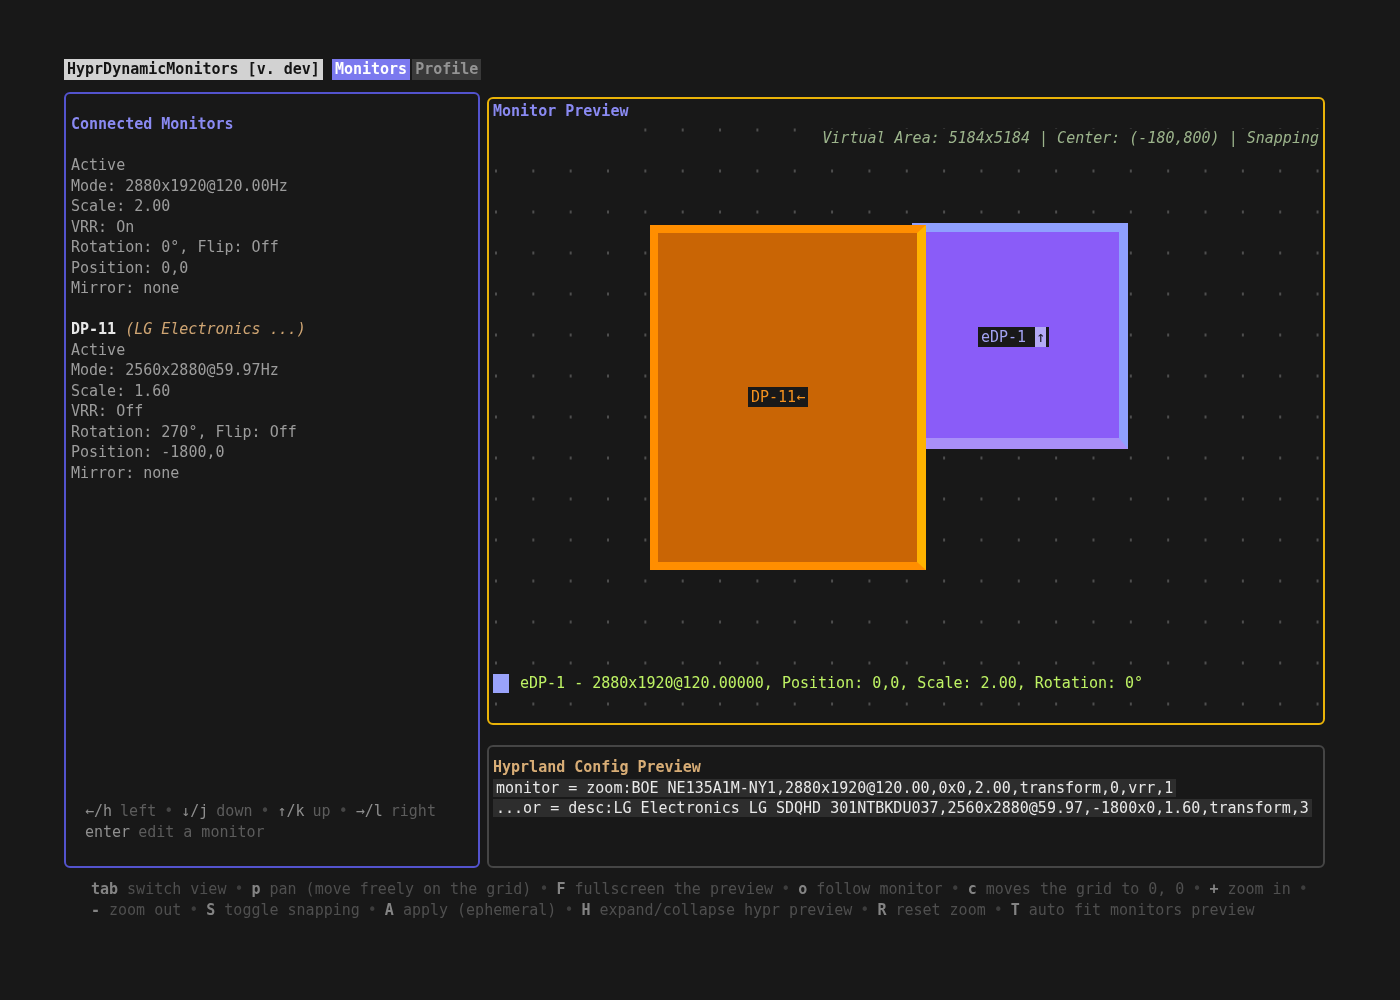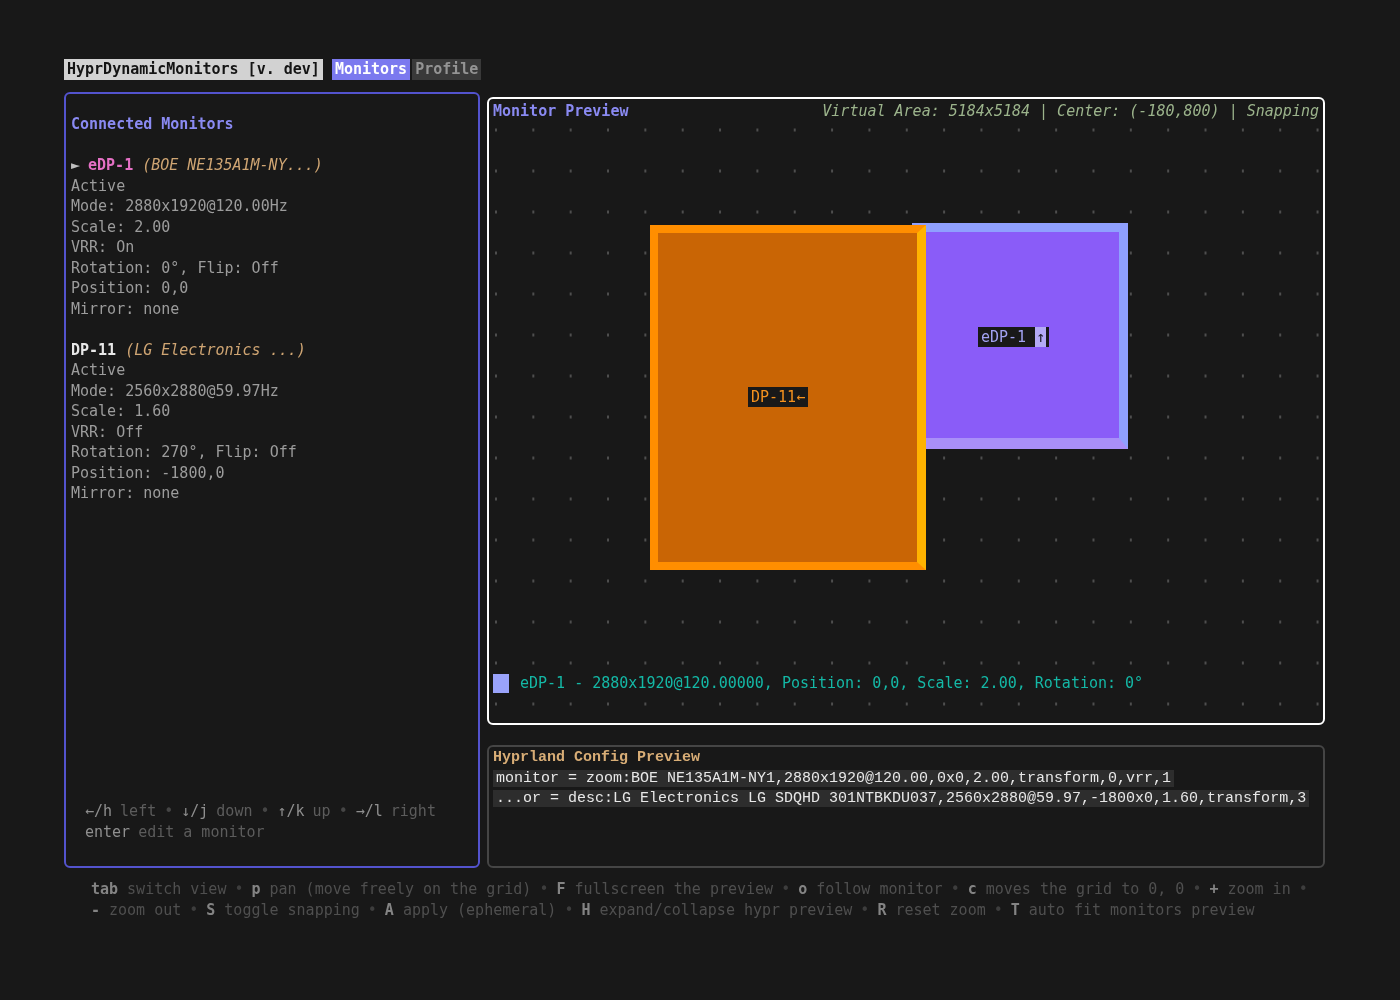--- a/index.html
+++ b/index.html
@@ -11,60 +11,60 @@
   }
   
   .tabbar{position:absolute;left:64px;top:59px;display:flex;align-items:center;}
   .tab{height:21px;line-height:21px;padding:0 3px;font-weight:bold;white-space:nowrap;}
   .tab-title{background:#d2d2d2;color:#141414;}
   .tab-active{background:#7b79ef;color:#ffffff;margin-left:9px;}
   .tab-inactive{background:#393939;color:#949494;margin-left:2px;text-align:center;}
   
   .panel{position:absolute;box-sizing:border-box;background:#181818;border-radius:6px;}
   #left-panel{left:64px;top:92px;width:416px;height:776px;border:2px solid #5353cd;}
-  #preview-panel{left:487px;top:97px;width:838px;height:628px;border:2px solid #ffffff;}
+  #preview-panel{left:487px;top:97px;width:838px;height:628px;border:2px solid #eab308;}
   #config-panel{left:487px;top:745px;width:838px;height:123px;border:2px solid #454545;overflow:hidden;}
   
   .lp-inner{position:absolute;inset:0;padding:20px 4px 0 5px;line-height:20.5px;color:#9c9c9c;}
   .lp-title{color:#8a8af2;font-weight:bold;margin-bottom:20.5px;}
   .mon-block{margin-bottom:20.5px;}
   .sel-arrow{color:#c0c0c0;}
   .mon-name-pink{color:#e570c5;font-weight:bold;margin-left:8px;}
   .mon-name-white{color:#e8e8e8;font-weight:bold;}
   .mon-desc{color:#cfa573;font-style:italic;margin-left:9px;}
   .lp-footer{position:absolute;left:0;bottom:24px;width:100%;padding-left:19px;box-sizing:border-box;
              line-height:20.5px;color:#5c5c5c;}
   .fk{color:#8f8f8f;}
   .fsep{color:#454545;margin:0 8px;}
   .fd{margin-left:8px;}
   
   .pv-grid{position:absolute;inset:0;border-radius:4px;
     background-image:radial-gradient(circle,#4e4e4e 1.2px, transparent 1.4px);
     background-size:37.35px 41px;background-position:-11.7px 10.5px;}
   .pv-header{position:absolute;left:4px;right:4px;top:3px;display:flex;justify-content:space-between;}
   .pv-title{color:#8a8af2;font-weight:bold;background:#181818;padding-right:4px;}
-  .pv-status{color:#9cb48c;font-style:italic;background:#181818;padding-left:4px;white-space:nowrap;}
+  .pv-status{color:#9cb48c;font-style:italic;background:#181818;padding-left:4px;white-space:nowrap;margin-top:27px;}
   .mon-rect{position:absolute;box-sizing:border-box;}
   #mon-edp1{left:423px;top:124px;width:216px;height:226px;background:#8a5cf8;
     border-top:9px solid #8fa0fe;border-right:9px solid #8fa0fe;border-left:9px solid #8fa0fe;
     border-bottom:11px solid #a98ff8;}
   #mon-dp11{left:161px;top:126px;width:276px;height:345px;background:#c96505;
     border:8px solid #ff8e00;border-right:9px solid #ffb300;}
   .chip{position:absolute;height:20px;line-height:20px;background:#191919;padding:0 3px;
         display:flex;align-items:center;white-space:pre;}
   #chip-edp1{left:489px;top:228px;color:#a3a3f3;}
   #chip-dp11{left:259px;top:288px;color:#f5921e;}
   .chip-arrow{display:inline-block;}
   .chip-arrow.inverted{background:#b4aaf6;color:#15151f;margin-left:9px;padding:0 1px;height:20px;}
   .legend{position:absolute;left:4px;top:574px;}
   .legend-row{display:flex;align-items:center;height:20.5px;}
   .swatch{width:16px;height:19px;margin-right:11px;flex:none;}
-  .legend-text{color:#14b8a6;white-space:nowrap;}
+  .legend-text{color:#bef264;white-space:nowrap;}
   
-  .cfg-inner{position:absolute;inset:0;padding:1px 0 0 4px;line-height:20.5px;white-space:nowrap;font-family:Liberation Mono, monospace;}
+  .cfg-inner{position:absolute;inset:0;padding:10px 0 0 4px;line-height:20.5px;white-space:nowrap;}
   .cfg-title{color:#d8ad76;font-weight:bold;}
   .cfg-line{color:#e8e8e8;}
   .cfg-line span{background:#2d2d2d;padding:0 3px;}
   
   .helpbar{position:absolute;left:91px;top:879px;width:1280px;line-height:20.8px;}
   .hk{color:#848484;font-weight:bold;}
   .hd{color:#4f4f4f;margin-left:9px;}
   .hsep{color:#3d3d3d;margin:0 8px;}
 </style>
 </head>
@@ -74,23 +74,20 @@
   <div class="tab tab-title">HyprDynamicMonitors [v. dev]</div>
   <div class="tab tab-active">Monitors</div>
   <div class="tab tab-inactive">Profile</div>
 </div>
 
 <div class="panel" id="left-panel">
   <div class="lp-inner">
     <div class="lp-title">Connected Monitors</div>
 
     <div class="mon-block">
-      <div>
-        <span class="sel-arrow">►</span><span class="mon-name-pink">eDP-1</span><span class="mon-desc">(BOE NE135A1M-NY...)</span>
-      </div>
       <div>Active</div>
       <div>Mode: 2880x1920@120.00Hz</div>
       <div>Scale: 2.00</div>
       <div>VRR: On</div>
       <div>Rotation: 0°, Flip: Off</div>
       <div>Position: 0,0</div>
       <div>Mirror: none</div>
     </div>
 
     <div class="mon-block">

